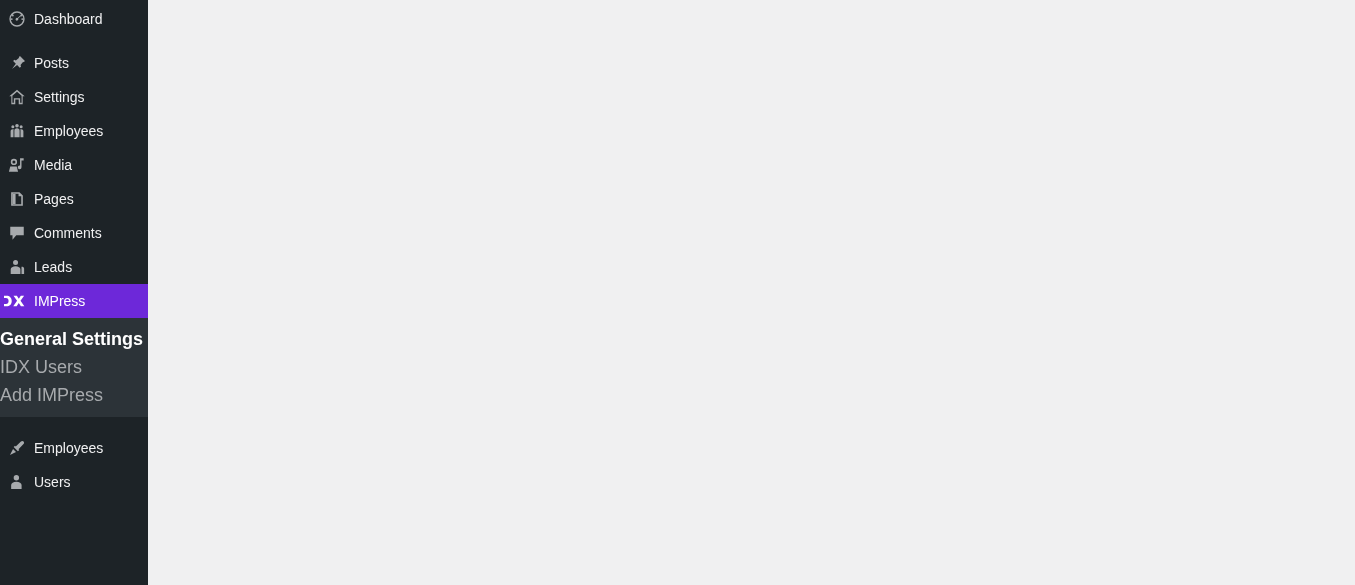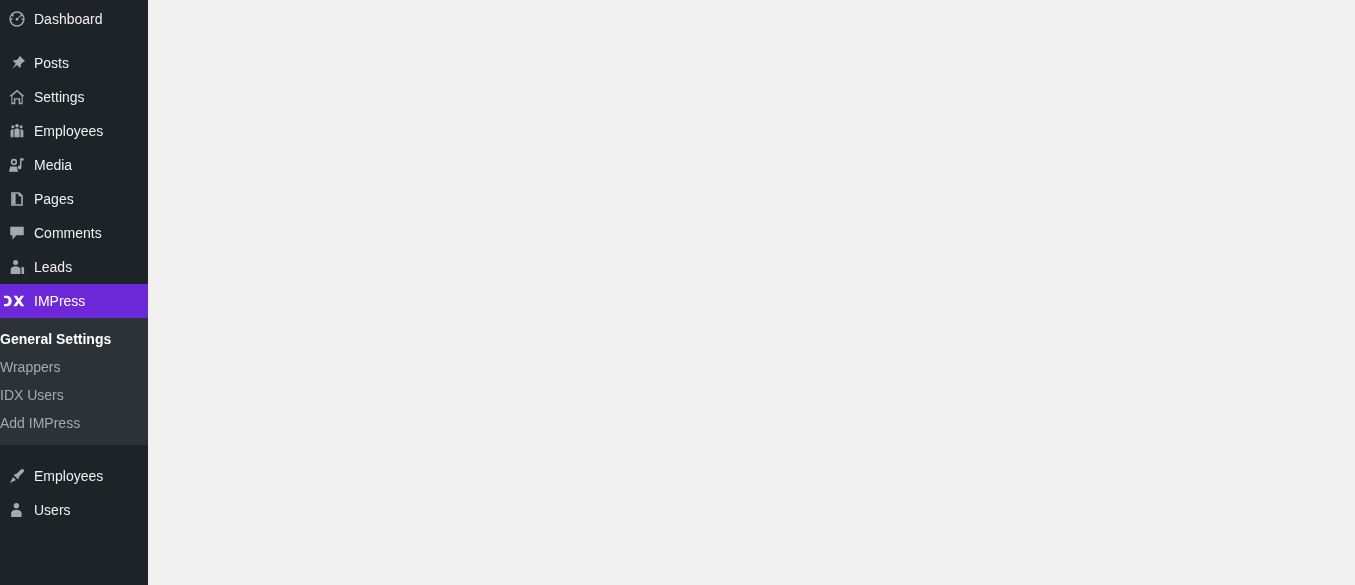--- a/index.html
+++ b/index.html
@@ -124,21 +124,21 @@
     margin: 0;
     padding: 7px 0 8px 0;
     background: #2c3338;
     width: 148px;
     box-sizing: border-box;
   }
   .submenu-item { display: block; }
   .submenu-link {
     display: block;
     padding: 5px 0 5px 0;
-    font-size: 14px;
+    font-size: 18px;
     line-height: 18px;
     color: #a7aaad;
     text-decoration: none;
     white-space: nowrap;
   }
   .submenu-item.current .submenu-link {
     color: #ffffff;
     font-weight: 700;
   }
 
@@ -280,23 +280,20 @@
           <span class="arrow-wrap"></span>
         </a>
       </li>
 
       <li>
         <ul class="submenu">
           <li class="submenu-item current">
             <a class="submenu-link" href="#">General Settings</a>
           </li>
           <li class="submenu-item">
-            <a class="submenu-link" href="#">Wrappers</a>
-          </li>
-          <li class="submenu-item">
             <a class="submenu-link" href="#">IDX Users</a>
           </li>
           <li class="submenu-item">
             <a class="submenu-link" href="#">Add IMPress</a>
           </li>
         </ul>
       </li>
 
       <li class="menu-separator" style="height:14px;"></li>
 

